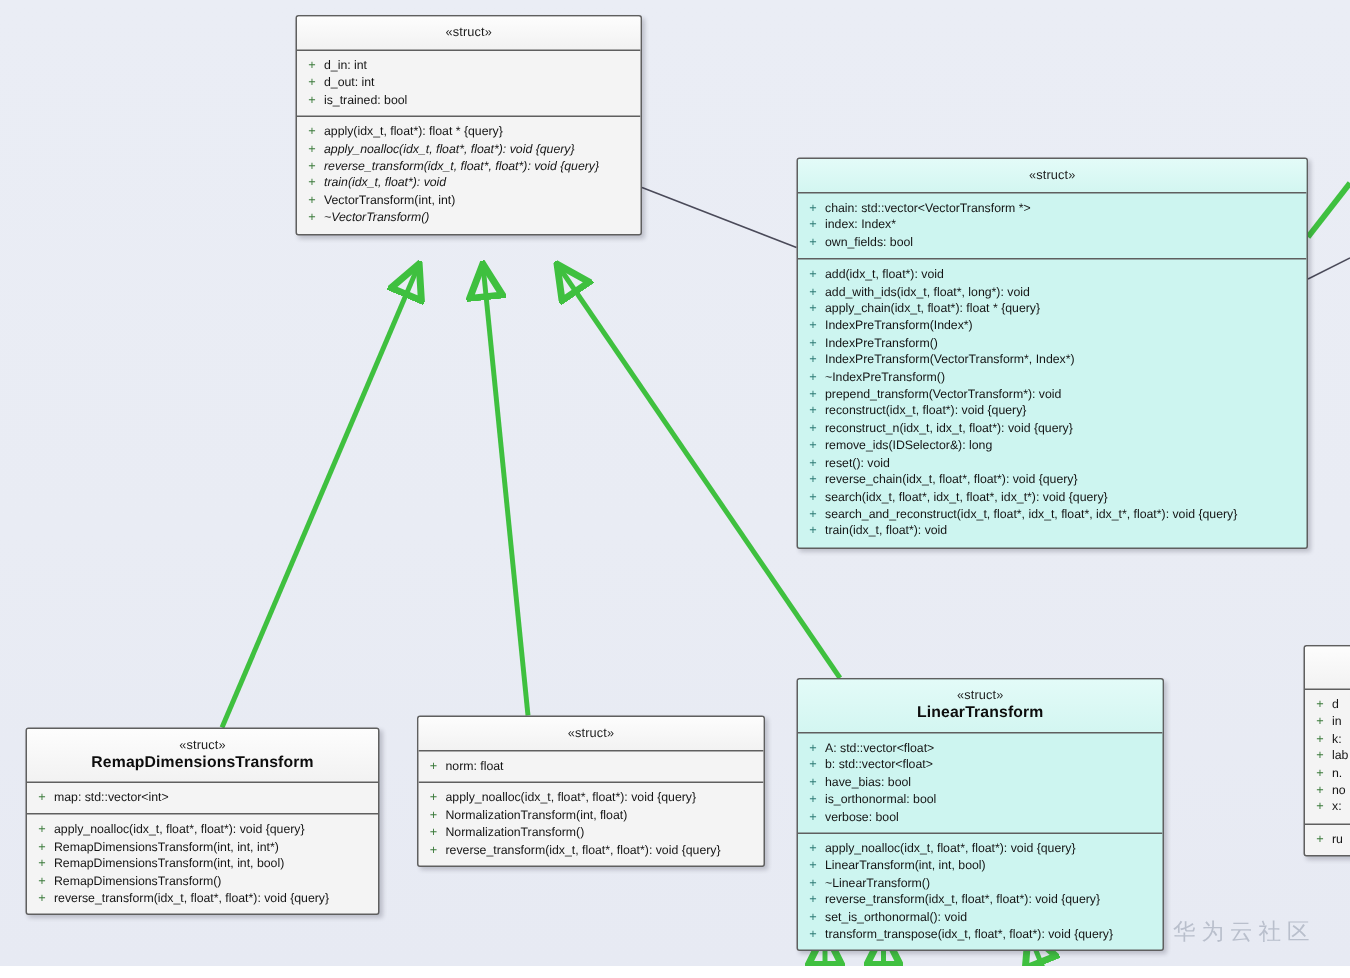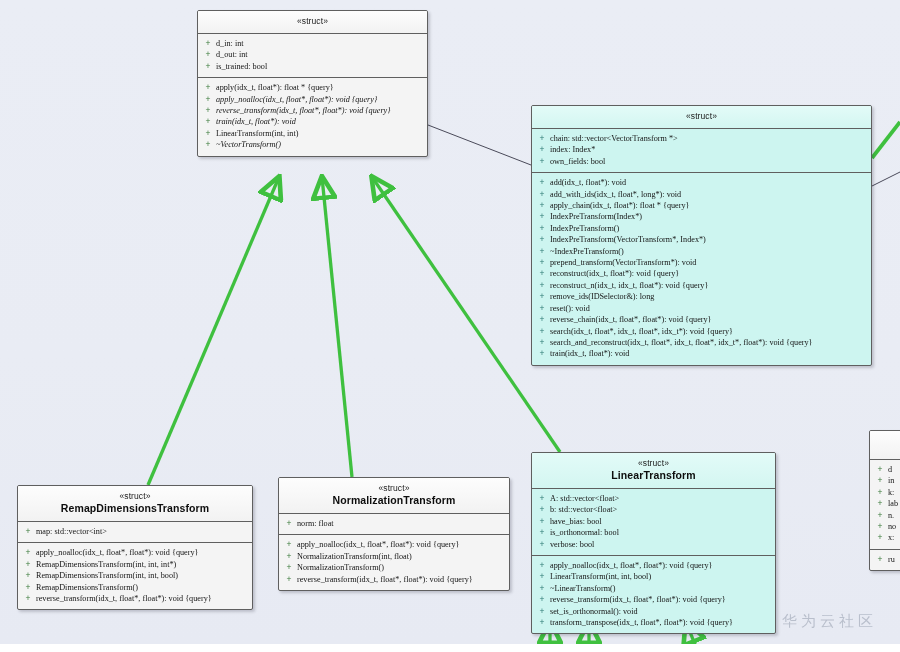--- a/index.html
+++ b/index.html
@@ -75,21 +75,21 @@
     white-space: nowrap;
   }
   .vis {
     width: 16px;
     flex: 0 0 16px;
     text-align: center;
     color: #3a7a3a;
     font-size: 8.5px;
   }
   .teal .vis { color: #2d7a74; }
-  .mname { flex: 1 1 auto; font-family: Liberation Serif, serif; }
+  .mname { flex: 1 1 auto; }
   .mname.ital { font-style: italic; }
 
   
   .watermark {
     position: absolute;
     left: 782px;
     top: 612px;
     font-size: 15px;
     letter-spacing: 4px;
     color: #b9bfcc;
@@ -156,21 +156,21 @@
         <div class="member">
           <span class="vis">+</span>
           <span class="mname ital">reverse_transform(idx_t, float*, float*): void {query}</span>
         </div>
         <div class="member">
           <span class="vis">+</span>
           <span class="mname ital">train(idx_t, float*): void</span>
         </div>
         <div class="member">
           <span class="vis">+</span>
-          <span class="mname">LinearTransform(int, int)</span>
+          <span class="mname">VectorTransform(int, int)</span>
         </div>
         <div class="member">
           <span class="vis">+</span>
           <span class="mname ital">~VectorTransform()</span>
         </div>
       </div>
   </div>
 
   <div class="uml-box teal" style="left:531px; top:105px; width:341px;">
     <div class="uml-head">
@@ -289,21 +289,20 @@
         <div class="member">
           <span class="vis">+</span>
           <span class="mname">reverse_transform(idx_t, float*, float*): void {query}</span>
         </div>
       </div>
   </div>
 
   <div class="uml-box" style="left:278px; top:477px; width:232px;">
     <div class="uml-head">
       <div class="stereotype">«struct»</div>
-      <div class="classname">NormalizationTransform</div>
     </div>
     <div class="uml-section">
         <div class="member">
           <span class="vis">+</span>
           <span class="mname">norm: float</span>
         </div>
       </div>
     <div class="uml-section">
         <div class="member">
           <span class="vis">+</span>

